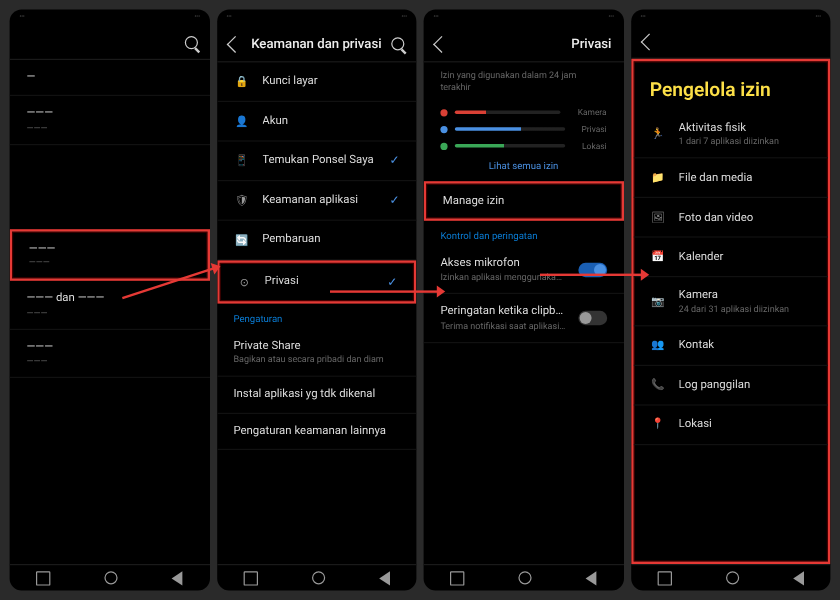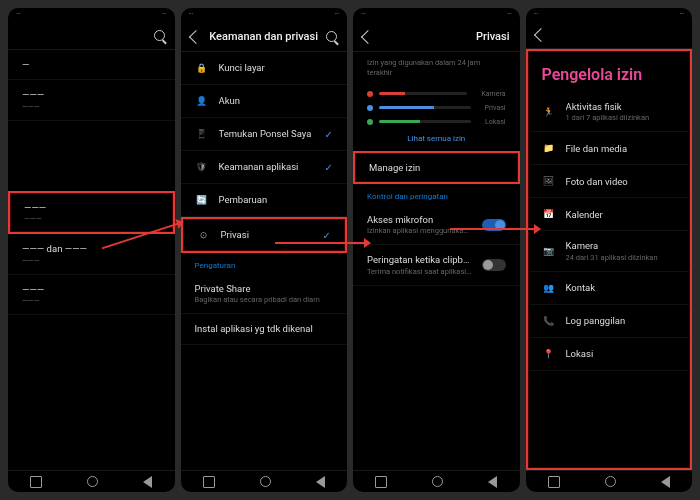--- a/index.html
+++ b/index.html
@@ -96,21 +96,21 @@
 }
 .arrow-line::after {
   content: "";
   position: absolute;
   right: -6px;
   top: -4px;
   border-left: 7px solid #e53935;
   border-top: 5px solid transparent;
   border-bottom: 5px solid transparent;
 }
-.big-title { font-size: 16px; font-weight: 600; color: #ec4899; padding: 14px 14px 8px; }
+.big-title { font-size: 16px; font-weight: 600; color: #fde047; padding: 14px 14px 8px; }
 .link-text { color: #4a90e2; font-size: 8px; padding: 2px 14px 8px; }
 .content { flex: 1; overflow: hidden; }
 </style>
 </head>
 <body>
 
 <div class="phone">
   <div class="status-bar">
       <span>···</span>
       <span>···</span>
@@ -211,20 +211,25 @@
       <div class="section-label">Pengaturan</div>
       <div class="list-item">
         <div class="text">
           <div class="title">Private Share</div>
           <div class="subtitle">Bagikan atau secara pribadi dan diam</div>
         </div>
       </div>
       <div class="list-item">
         <div class="text">
           <div class="title">Instal aplikasi yg tdk dikenal</div>
+        </div>
+      </div>
+      <div class="list-item">
+        <div class="text">
+          <div class="title">Pengaturan keamanan lainnya</div>
         </div>
       </div>
     </div>
   <div class="nav-bar">
     <div class="nav-recent"></div>
     <div class="nav-home"></div>
     <div class="nav-back"></div>
   </div>
 </div>
 

